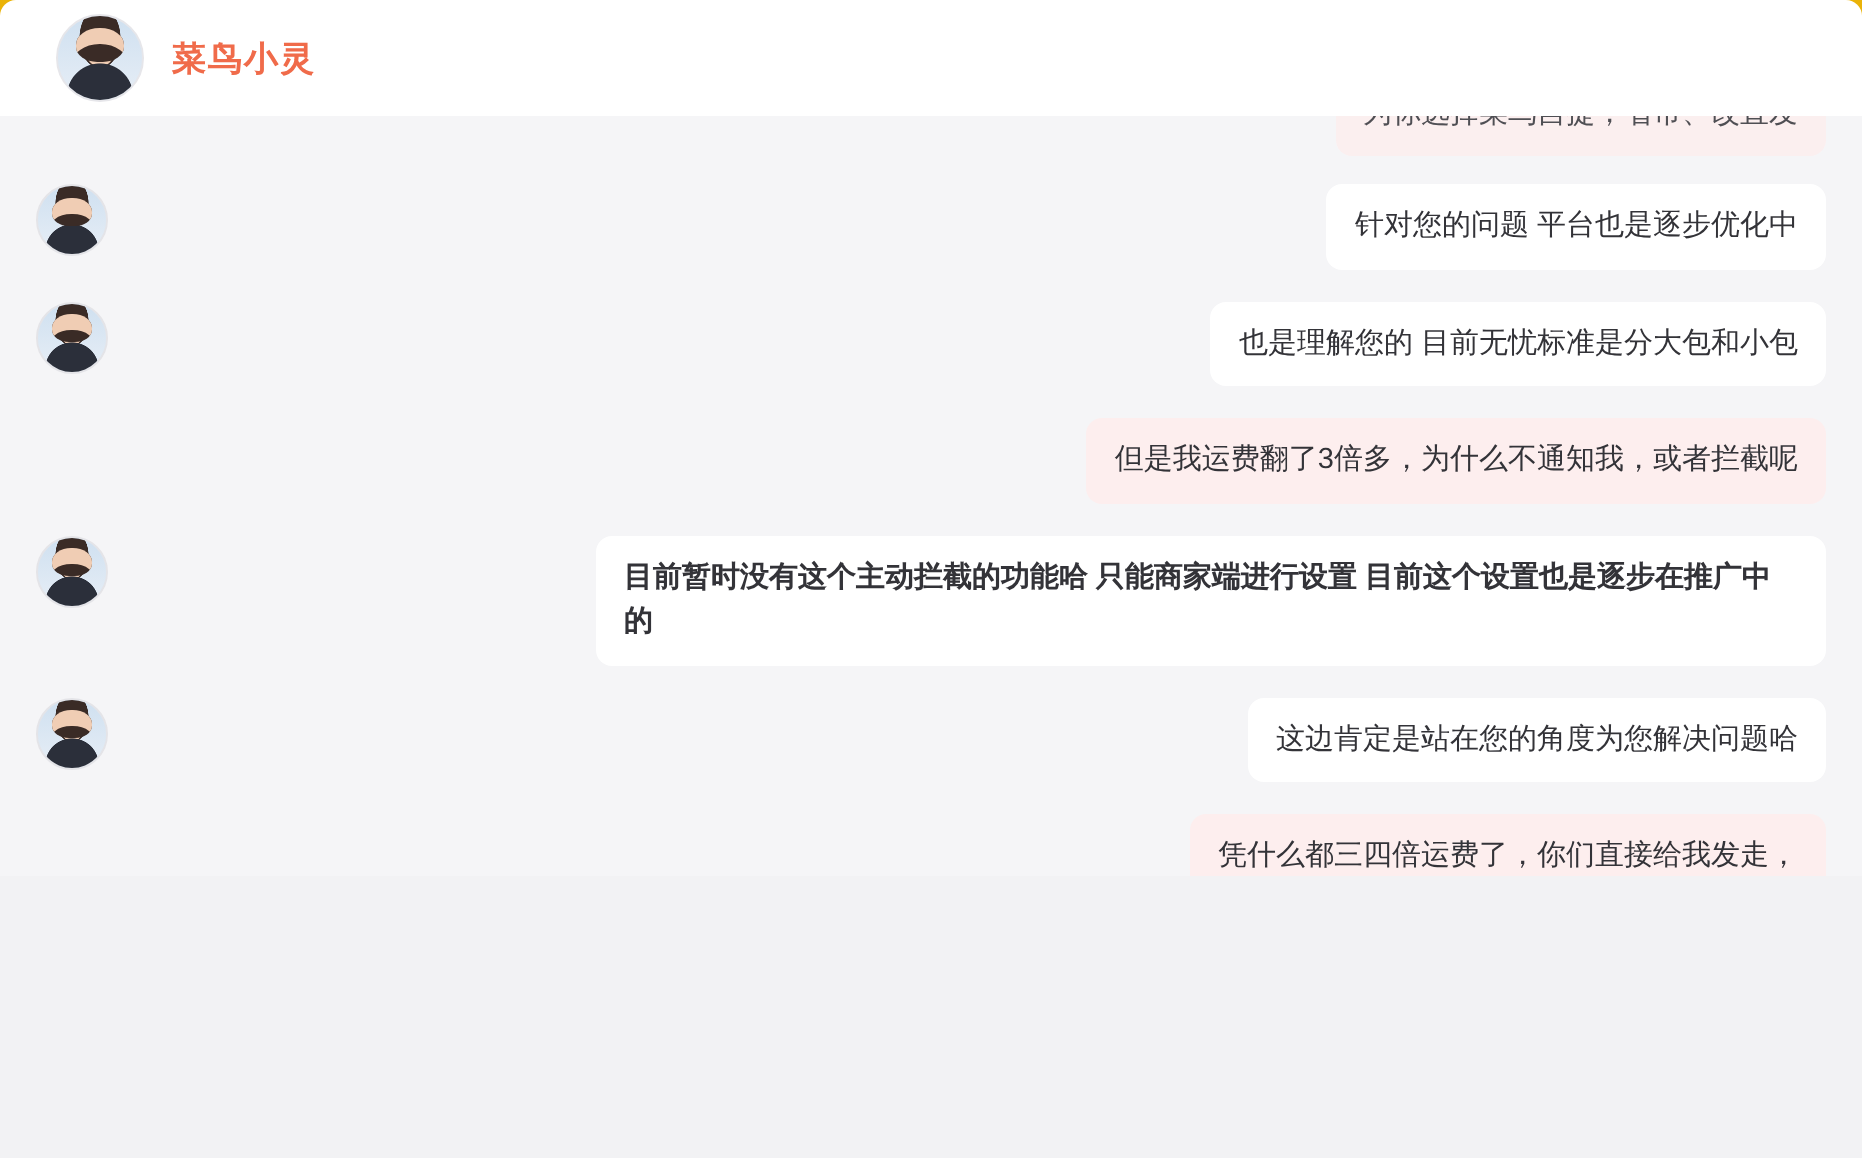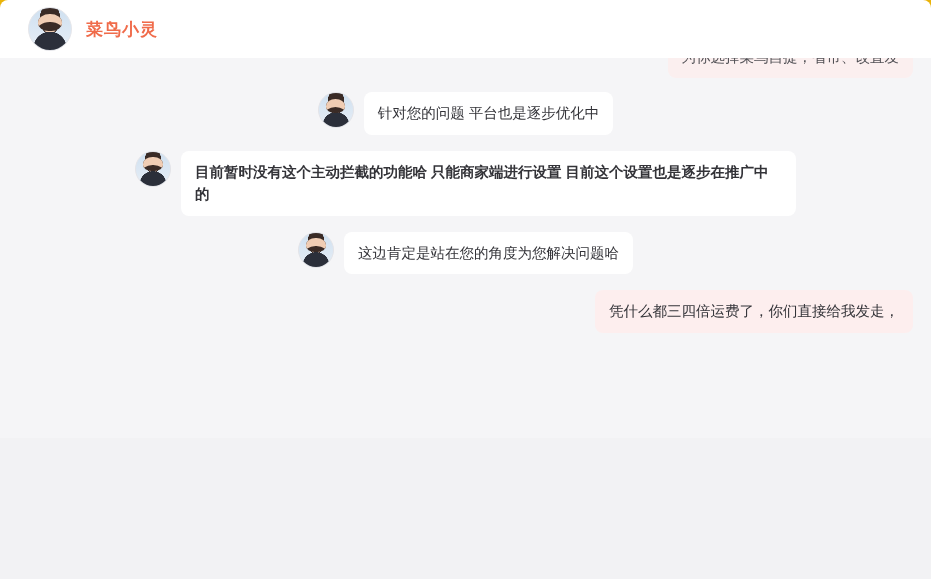--- a/index.html
+++ b/index.html
@@ -52,21 +52,21 @@
     background: #f5f5f7;
     padding: 0 18px;
     box-sizing: border-box;
     overflow: hidden;
   }
   .row {
     display: flex;
     align-items: flex-start;
     margin-bottom: 16px;
   }
-  .row.agent { justify-content: center; }
+  .row.agent { justify-content: space-between; }
   .row.user  { justify-content: flex-end; }
 
   .avatar {
     width: 34px;
     height: 34px;
     border-radius: 50%;
     flex: 0 0 auto;
     overflow: hidden;
     background: #dfe6ef;
     border: 1px solid #e4e4e8;
@@ -144,21 +144,30 @@
       <div class="bubble">为你选择菜鸟自提，省市、改直发</div>
     </div>
 
     <div class="row agent">
       <div class="avatar">
           <div class="face"></div>
         </div>
       <div class="bubble">针对您的问题 平台也是逐步优化中</div>
     </div>
 
+    <div class="row agent">
+      <div class="avatar">
+          <div class="face"></div>
+        </div>
+      <div class="bubble">也是理解您的 目前无忧标准是分大包和小包</div>
+    </div>
 
+    <div class="row user">
+      <div class="bubble">但是我运费翻了3倍多，为什么不通知我，或者拦截呢</div>
+    </div>
 
     <div class="row agent">
       <div class="avatar">
           <div class="face"></div>
         </div>
       <div class="bubble wide">目前暂时没有这个主动拦截的功能哈 只能商家端进行设置 目前这个设置也是逐步在推广中的</div>
     </div>
 
 
 

